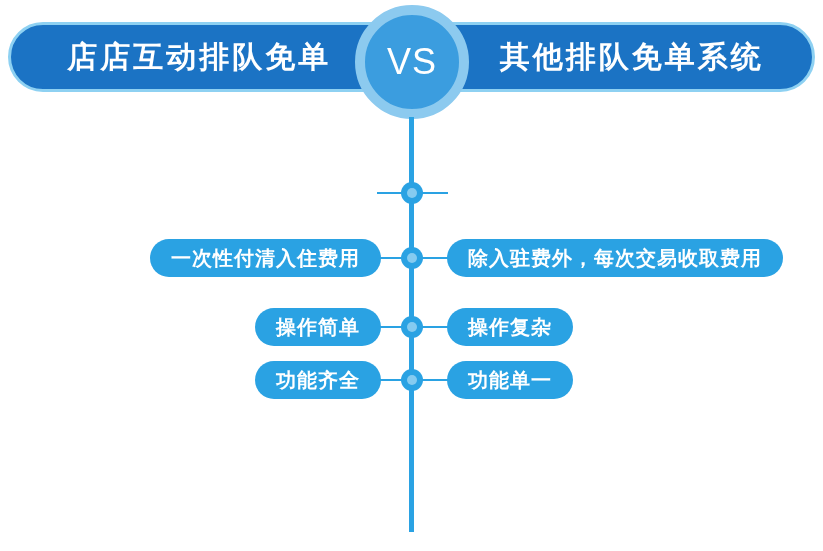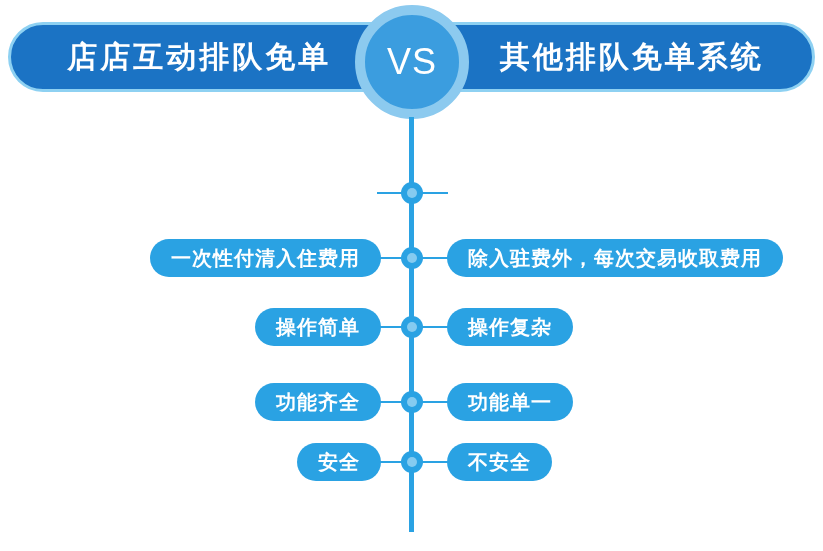--- a/index.html
+++ b/index.html
@@ -165,34 +165,25 @@
   <div class="row" style="top:308px">
     <div class="pill pill-left">操作简单</div>
     <div class="connector connector-left"></div>
     <div class="connector connector-right"></div>
     <div class="node">
         <span class="node-inner"></span>
       </div>
     <div class="pill pill-right">操作复杂</div>
   </div>
 
-  <div class="row" style="top:383px">
+  <div class="row" style="top:361px">
     <div class="pill pill-left">功能齐全</div>
     <div class="connector connector-left"></div>
     <div class="connector connector-right"></div>
     <div class="node">
         <span class="node-inner"></span>
       </div>
     <div class="pill pill-right">功能单一</div>
   </div>
 
-  <div class="row" style="top:443px">
-    <div class="pill pill-left">安全</div>
-    <div class="connector connector-left"></div>
-    <div class="connector connector-right"></div>
-    <div class="node">
-        <span class="node-inner"></span>
-      </div>
-    <div class="pill pill-right">不安全</div>
-  </div>
 
 
 </div>
 
 </body></html>

